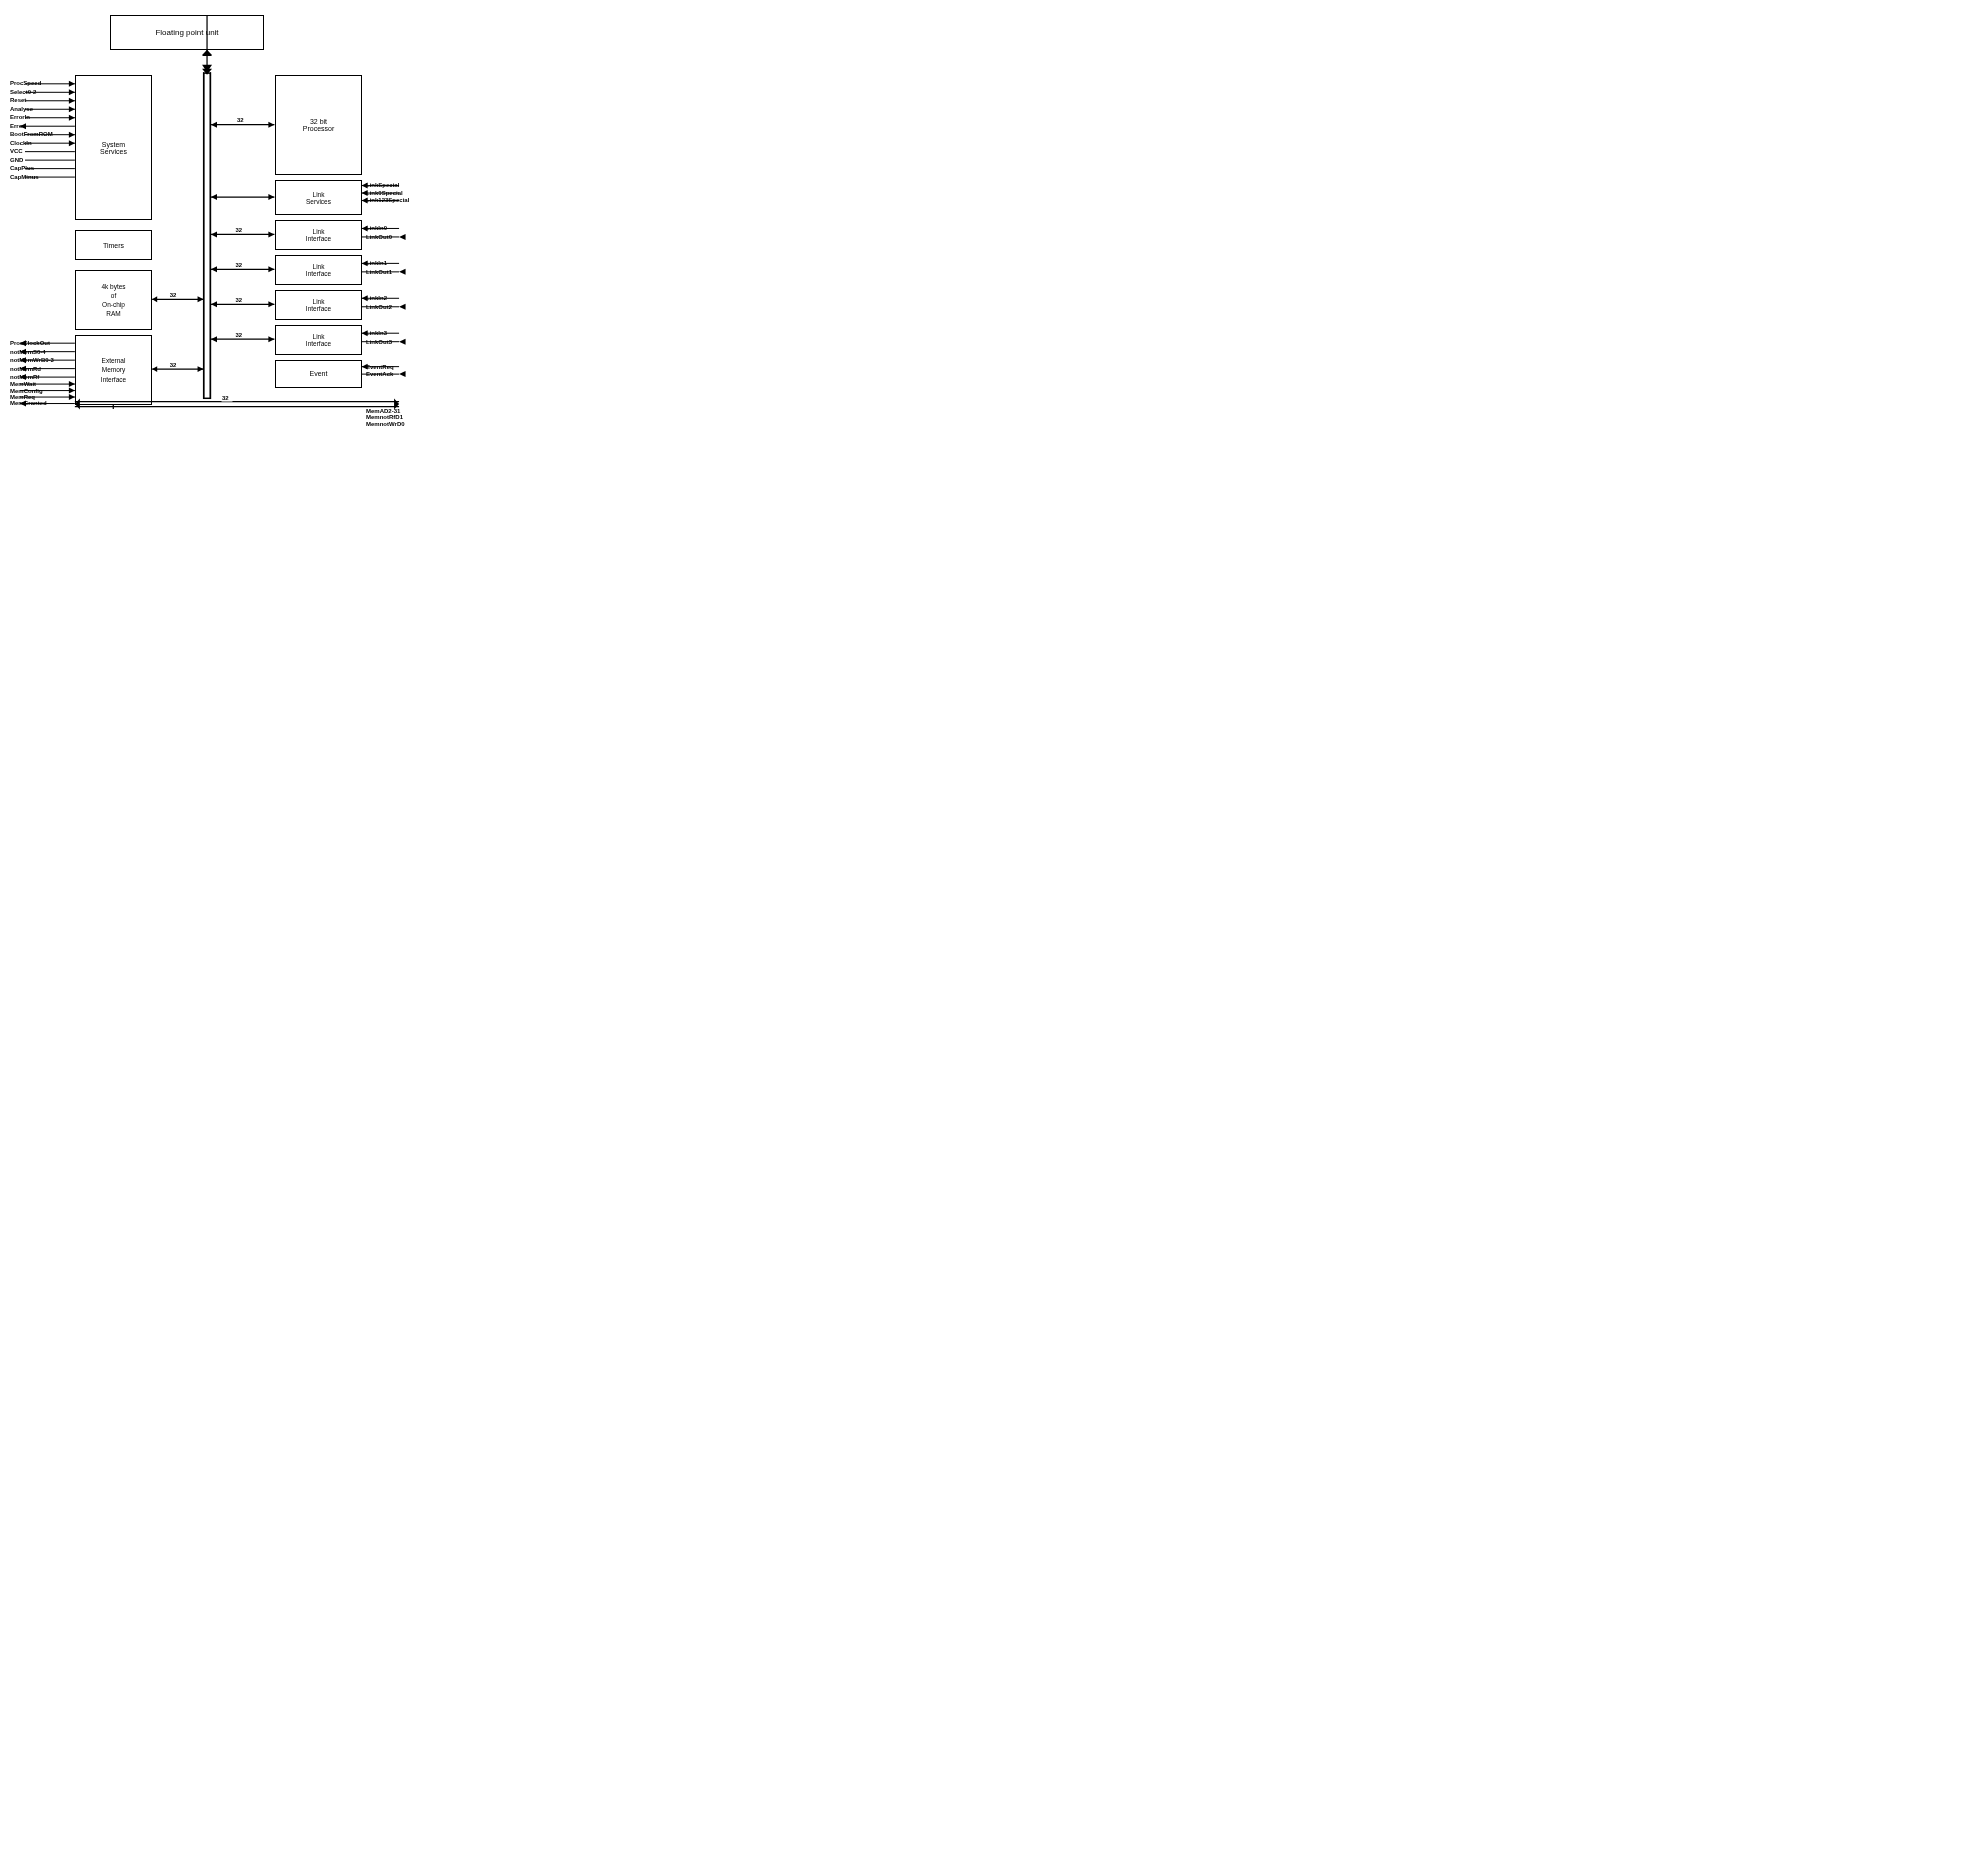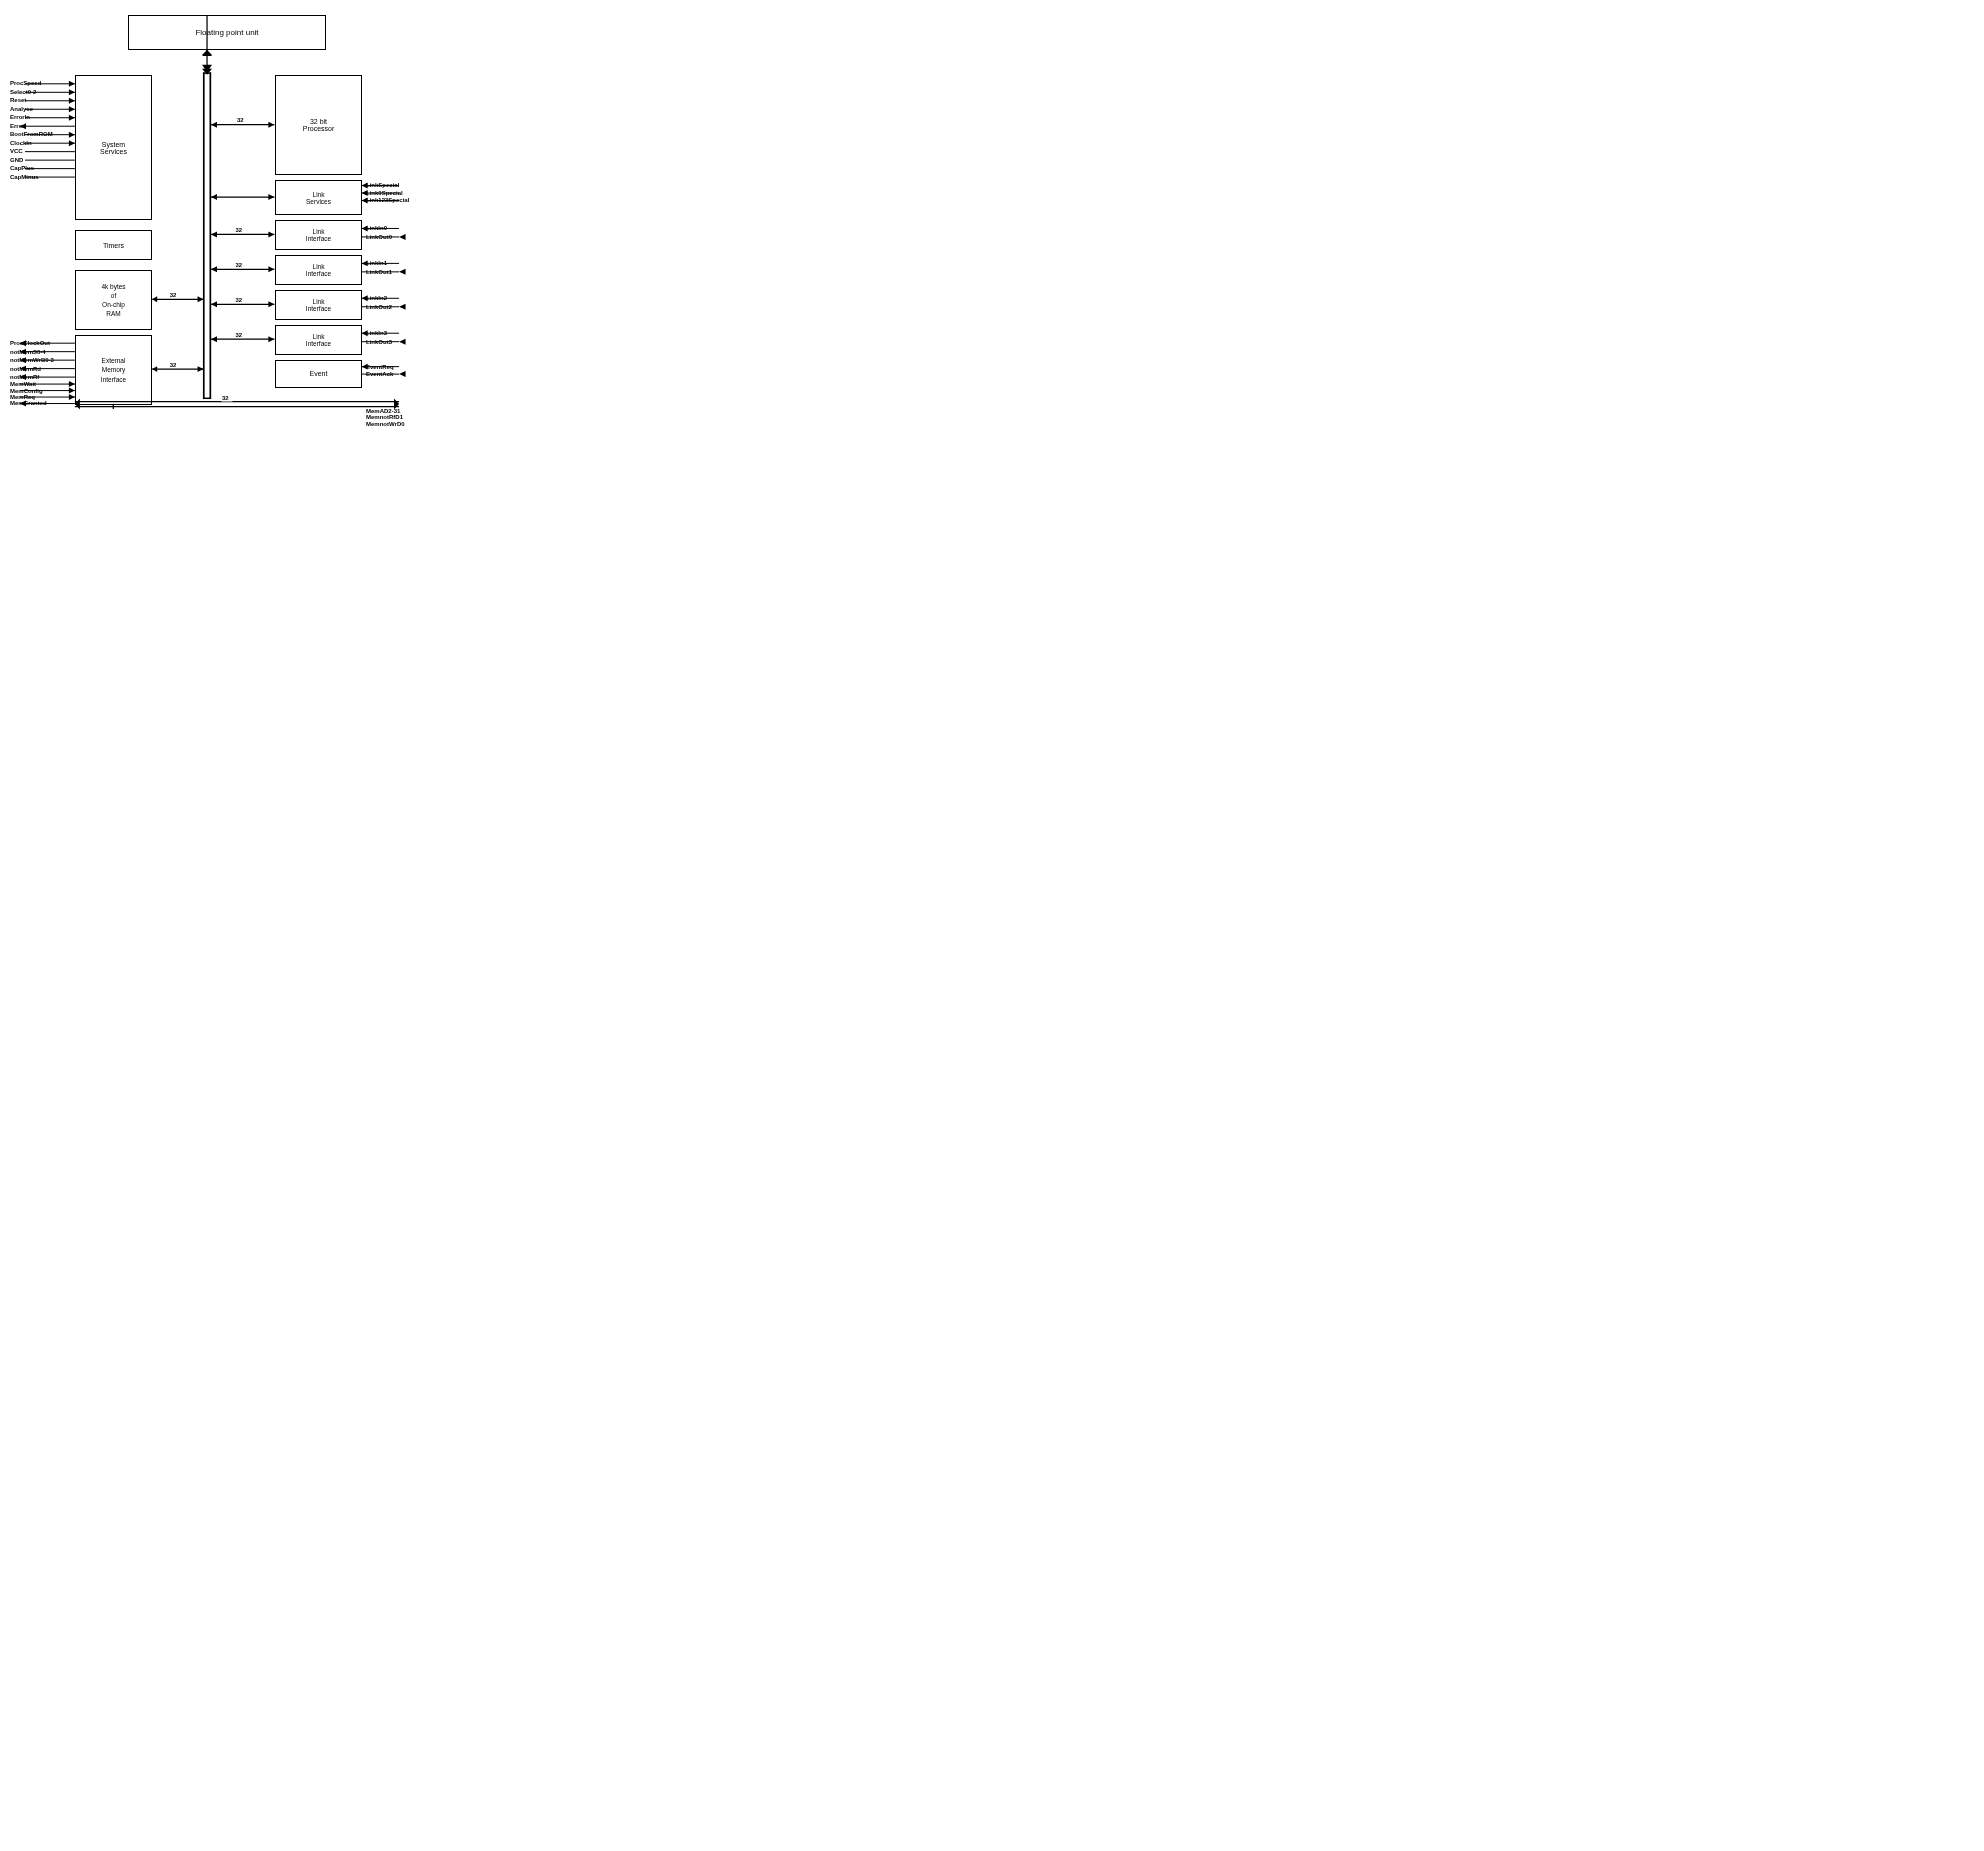--- a/index.html
+++ b/index.html
@@ -28,22 +28,22 @@
       align-items: center;
       justify-content: center;
       text-align: center;
       font-size: 6.5px;
       font-weight: normal;
     }
 
     
     .box-fpu {
       top: 5px;
-      left: 118px;
-      width: 198px;
+      left: 100px;
+      width: 154px;
       height: 35px;
       font-size: 8px;
     }
 
     
     .box-system {
       top: 65px;
       left: 65px;
       width: 77px;
       height: 145px;

